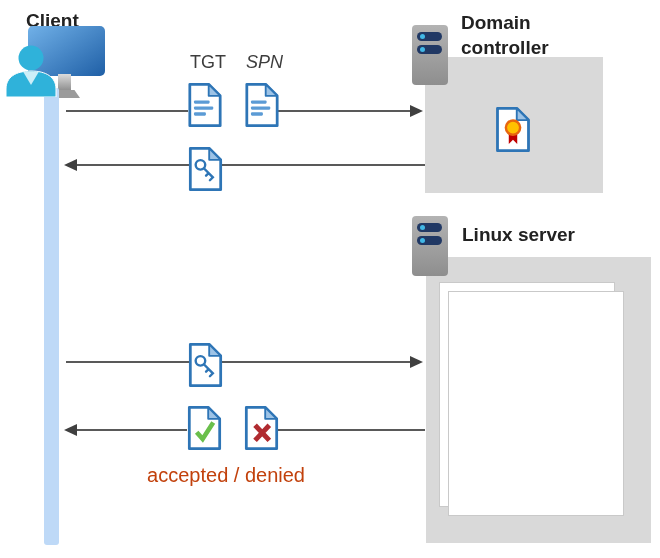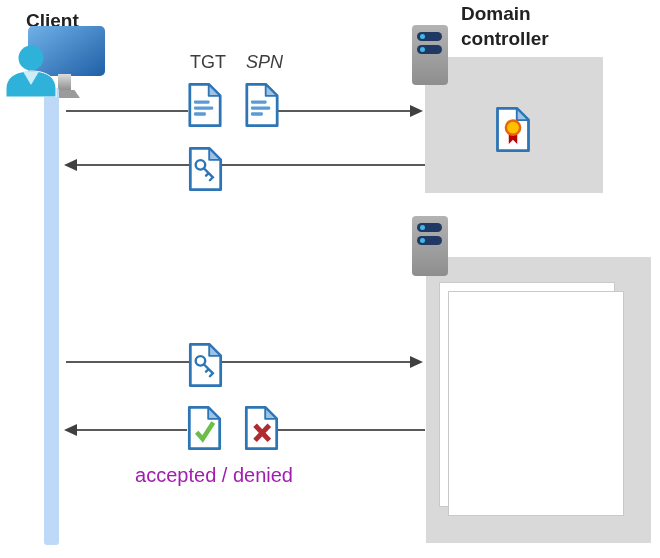--- a/index.html
+++ b/index.html
@@ -114,44 +114,45 @@
   </svg>
 
   <svg class="abs doc" style="left:186px;top:405px;" width="37" height="46" viewBox="0 0 40 50">
     <use href="#sym-doc"></use>
     <path d="M11.5 29.5 L18 37 L29.5 19" fill="none" stroke="#6abf4b" stroke-width="5"></path>
   </svg>
   <svg class="abs doc" style="left:243px;top:405px;" width="37" height="46" viewBox="0 0 40 50">
     <use href="#sym-doc"></use>
     <path d="M13 22 L28.5 38.5 M28.5 22 L13 38.5" fill="none" stroke="#b02b30" stroke-width="5.4"></path>
   </svg>
-  <div class="abs center" style="left:128px;top:464px;width:165px;font-size:20px;color:#a21caf;">accepted / denied</div>
+  <div class="abs center" style="left:140px;top:464px;width:165px;font-size:20px;color:#c2410c;">accepted / denied</div>
 
   <div class="abs graybox dc-box"></div>
   <div class="abs server" style="left:412px;top:25px;">
     <div class="bar" style="top:7px;">
         <div class="dot"></div>
       </div>
     <div class="bar" style="top:20px;">
         <div class="dot"></div>
       </div>
   </div>
-  <div class="abs blabel" style="left:461px;top:1px;width:120px;">Domain controller</div>
+  <div class="abs blabel" style="left:461px;top:10px;width:120px;">Domain controller</div>
   <svg class="abs doc" style="left:493px;top:106px;" width="40" height="47" viewBox="0 0 40 50">
     <use href="#sym-doc"></use>
     <path d="M15.5 26 V40.5 L20 36 L24.5 40.5 V26 Z" fill="#c00000"></path>
     <circle cx="20" cy="23" r="7.6" fill="#ffc000" stroke="#e8650e" stroke-width="2.6"></circle>
   </svg>
 
   <div class="abs graybox lx-box"></div>
   <div class="abs server" style="left:412px;top:216px;">
     <div class="bar" style="top:7px;">
         <div class="dot"></div>
       </div>
     <div class="bar" style="top:20px;">
         <div class="dot"></div>
       </div>
   </div>
+  <div class="abs blabel" style="left:462px;top:222px;">Linux server</div>
 
   <div class="abs card card-back"></div>
   <div class="abs card card-mid"></div>
 
 </div>
 
 </body></html>

